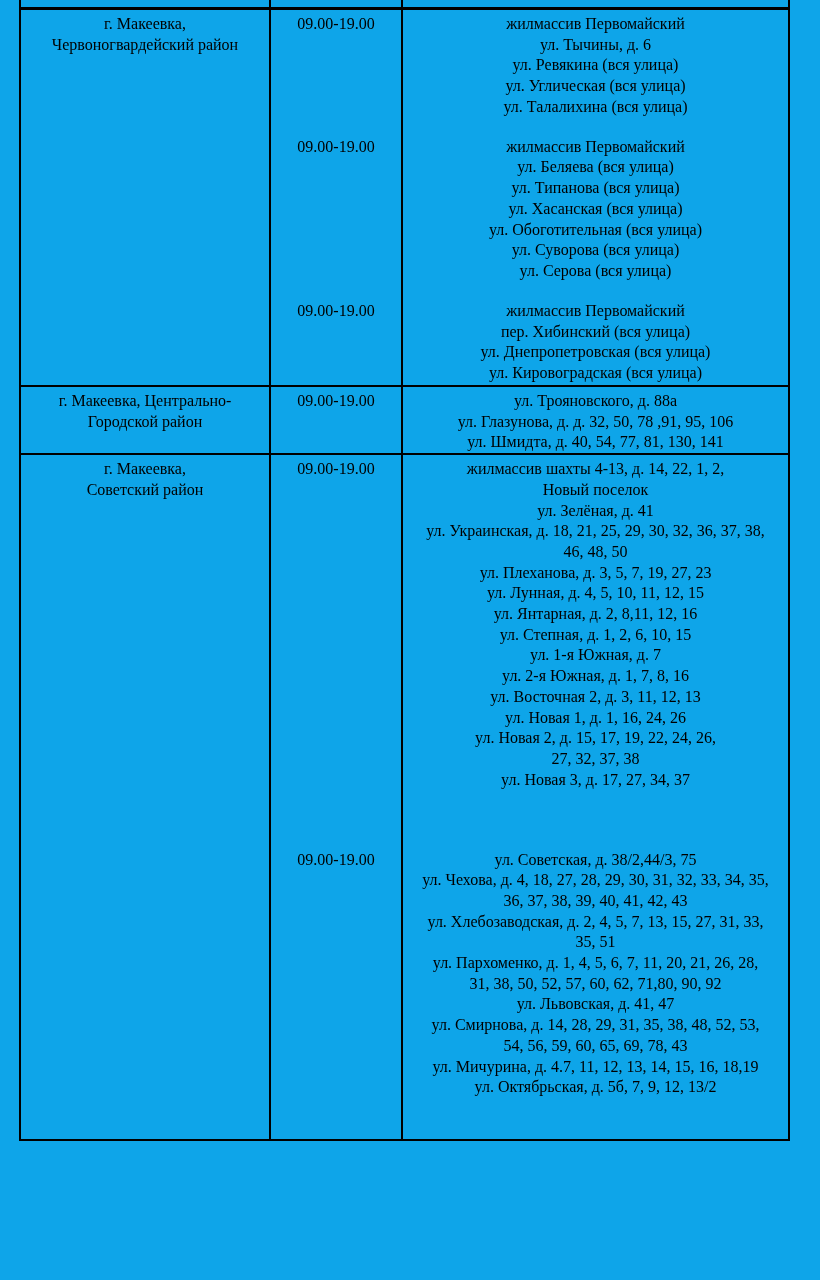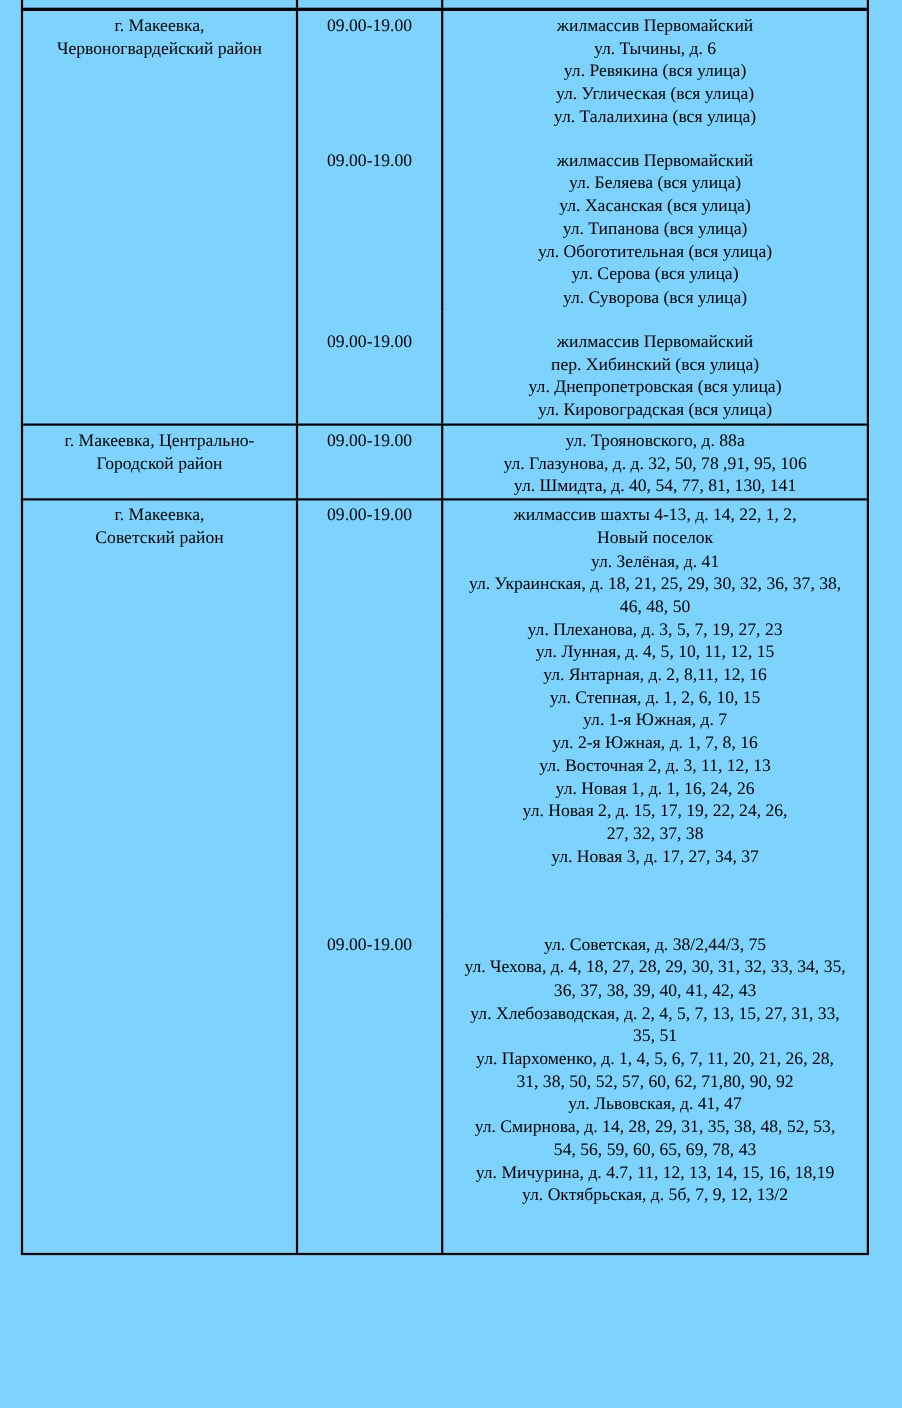--- a/index.html
+++ b/index.html
@@ -4,21 +4,21 @@
 <style>
   html, body {
     margin: 0;
     padding: 0;
     background: #ffffff;
   }
   .page {
     position: relative;
     width: 820px;
     height: 1280px;
-    background: #7dd3fc;
+    background: #0ea5e9;
     overflow: hidden;
     font-family: "Liberation Serif", "DejaVu Serif", serif;
     font-size: 16px;
     line-height: 20.7px;
     color: #000000;
   }
   .doc-table {
     position: absolute;
     left: 19px;
     top: 0;
@@ -83,25 +83,25 @@
           <div>ул. Тычины, д. 6</div>
           <div>ул. Ревякина (вся улица)</div>
           <div>ул. Углическая (вся улица)</div>
           <div>ул. Талалихина (вся улица)</div>
         </div>
 
       <div class="cell time gap">09.00-19.00</div>
       <div class="cell streets gap">
           <div>жилмассив Первомайский</div>
           <div>ул. Беляева (вся улица)</div>
+          <div>ул. Типанова (вся улица)</div>
           <div>ул. Хасанская (вся улица)</div>
-          <div>ул. Типанова (вся улица)</div>
           <div>ул. Обоготительная (вся улица)</div>
+          <div>ул. Суворова (вся улица)</div>
           <div>ул. Серова (вся улица)</div>
-          <div>ул. Суворова (вся улица)</div>
         </div>
 
       <div class="cell time gap">09.00-19.00</div>
       <div class="cell streets gap">
           <div>жилмассив Первомайский</div>
           <div>пер. Хибинский  (вся улица)</div>
           <div>ул. Днепропетровская (вся улица)</div>
           <div>ул. Кировоградская (вся улица)</div>
         </div>
     </div>

